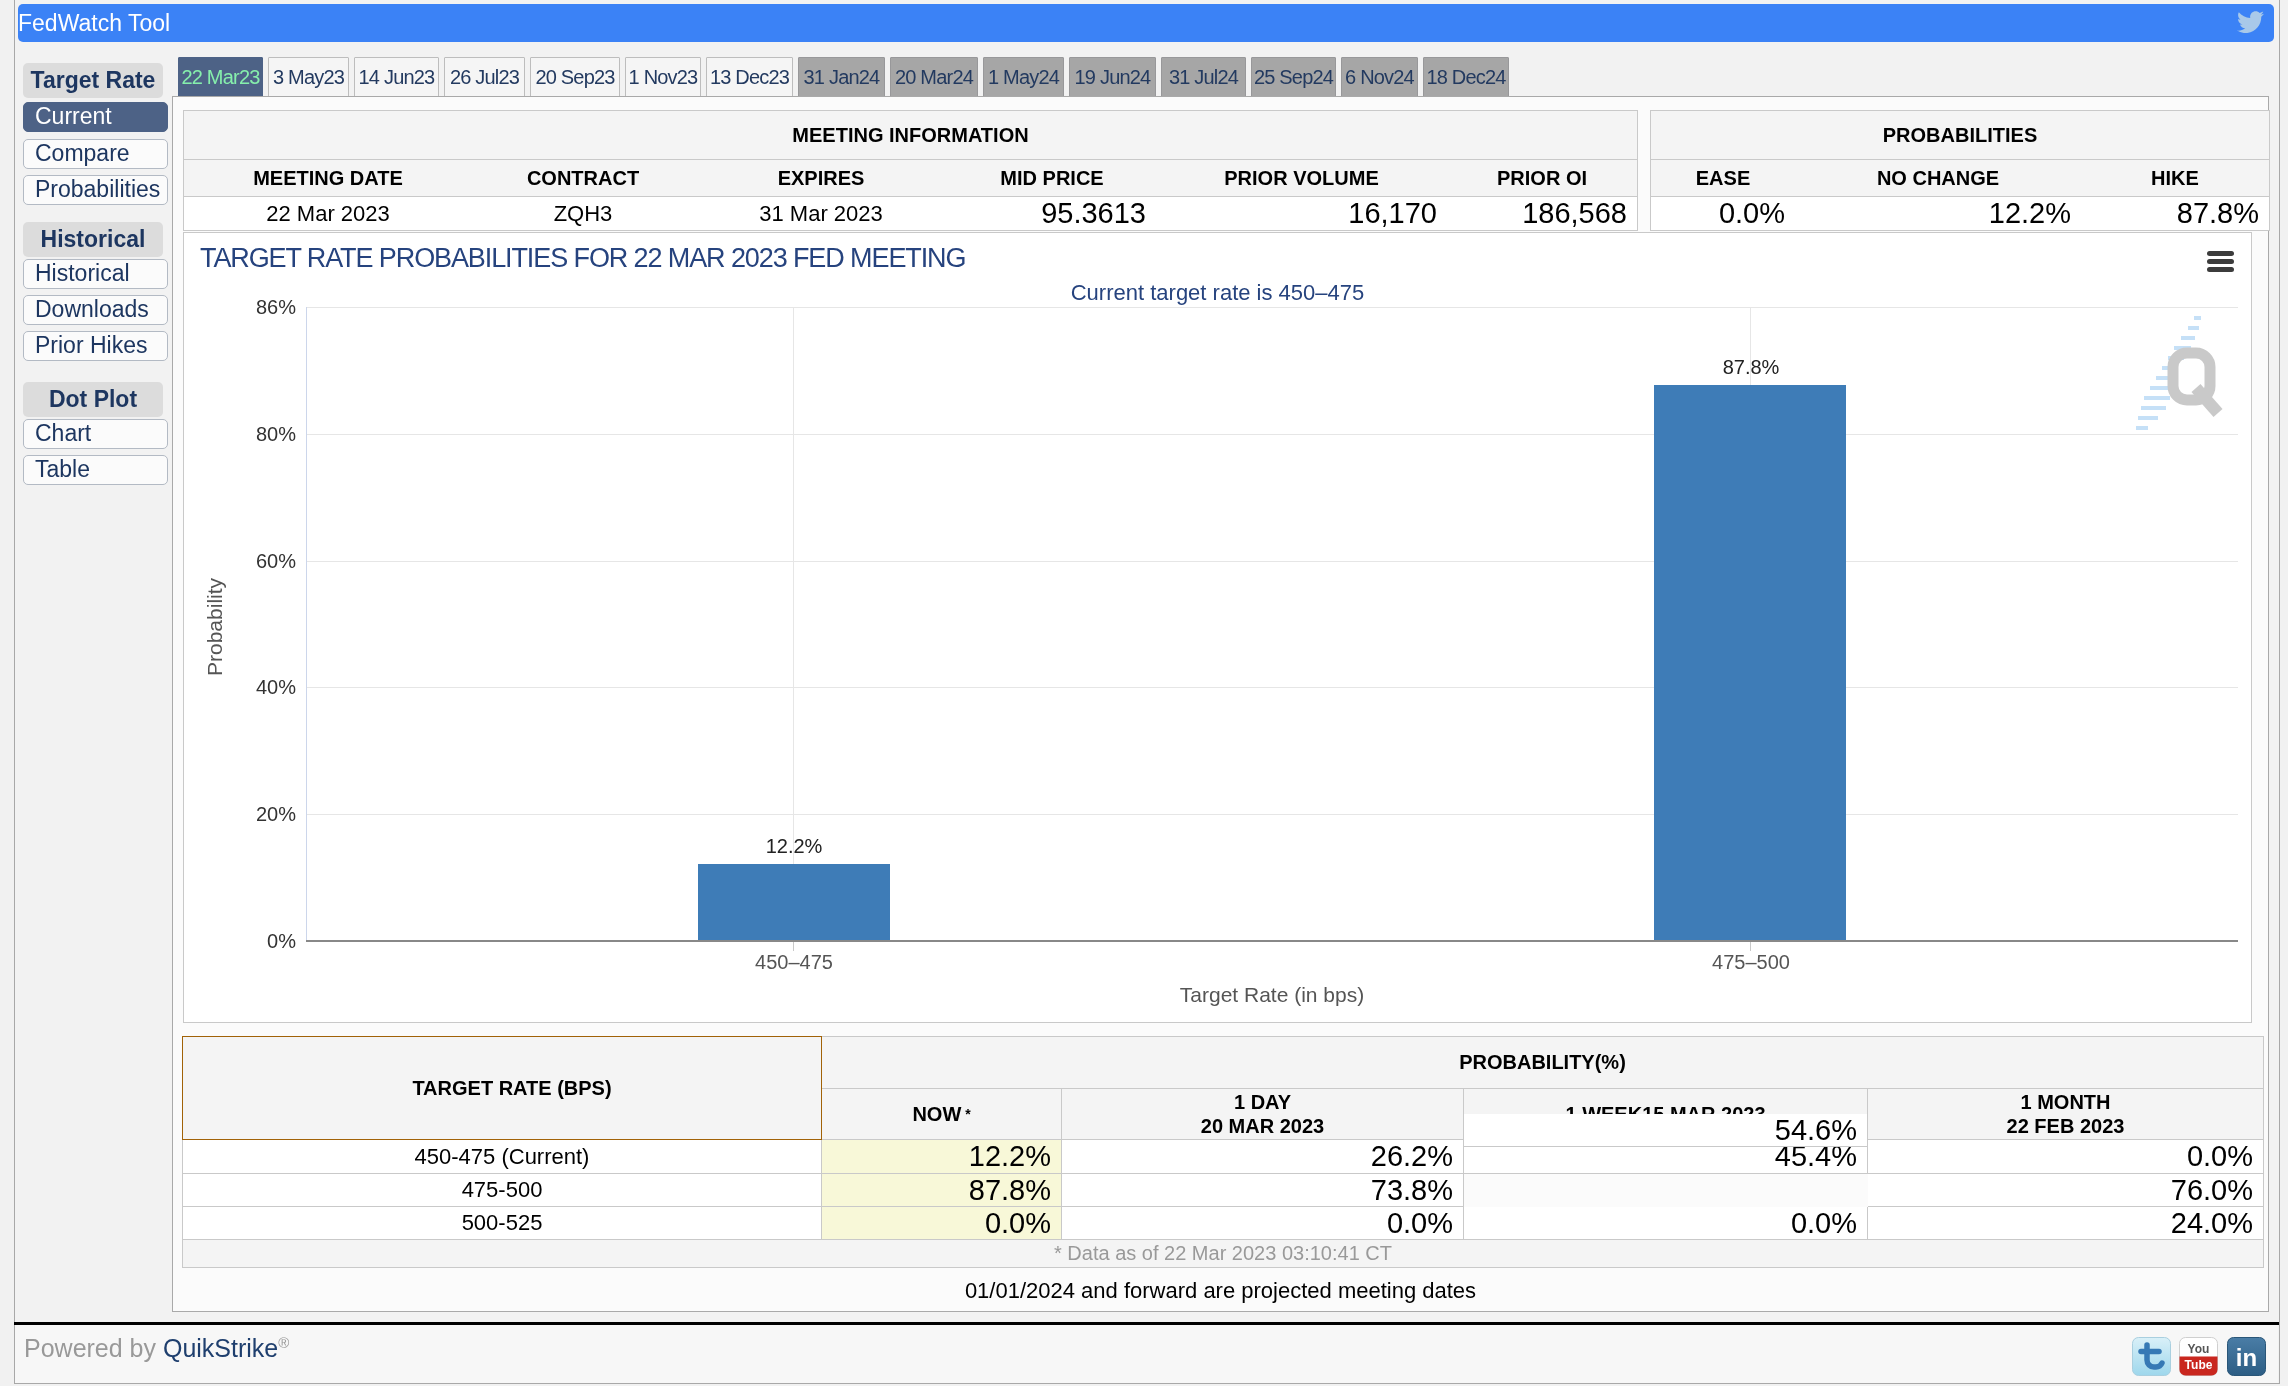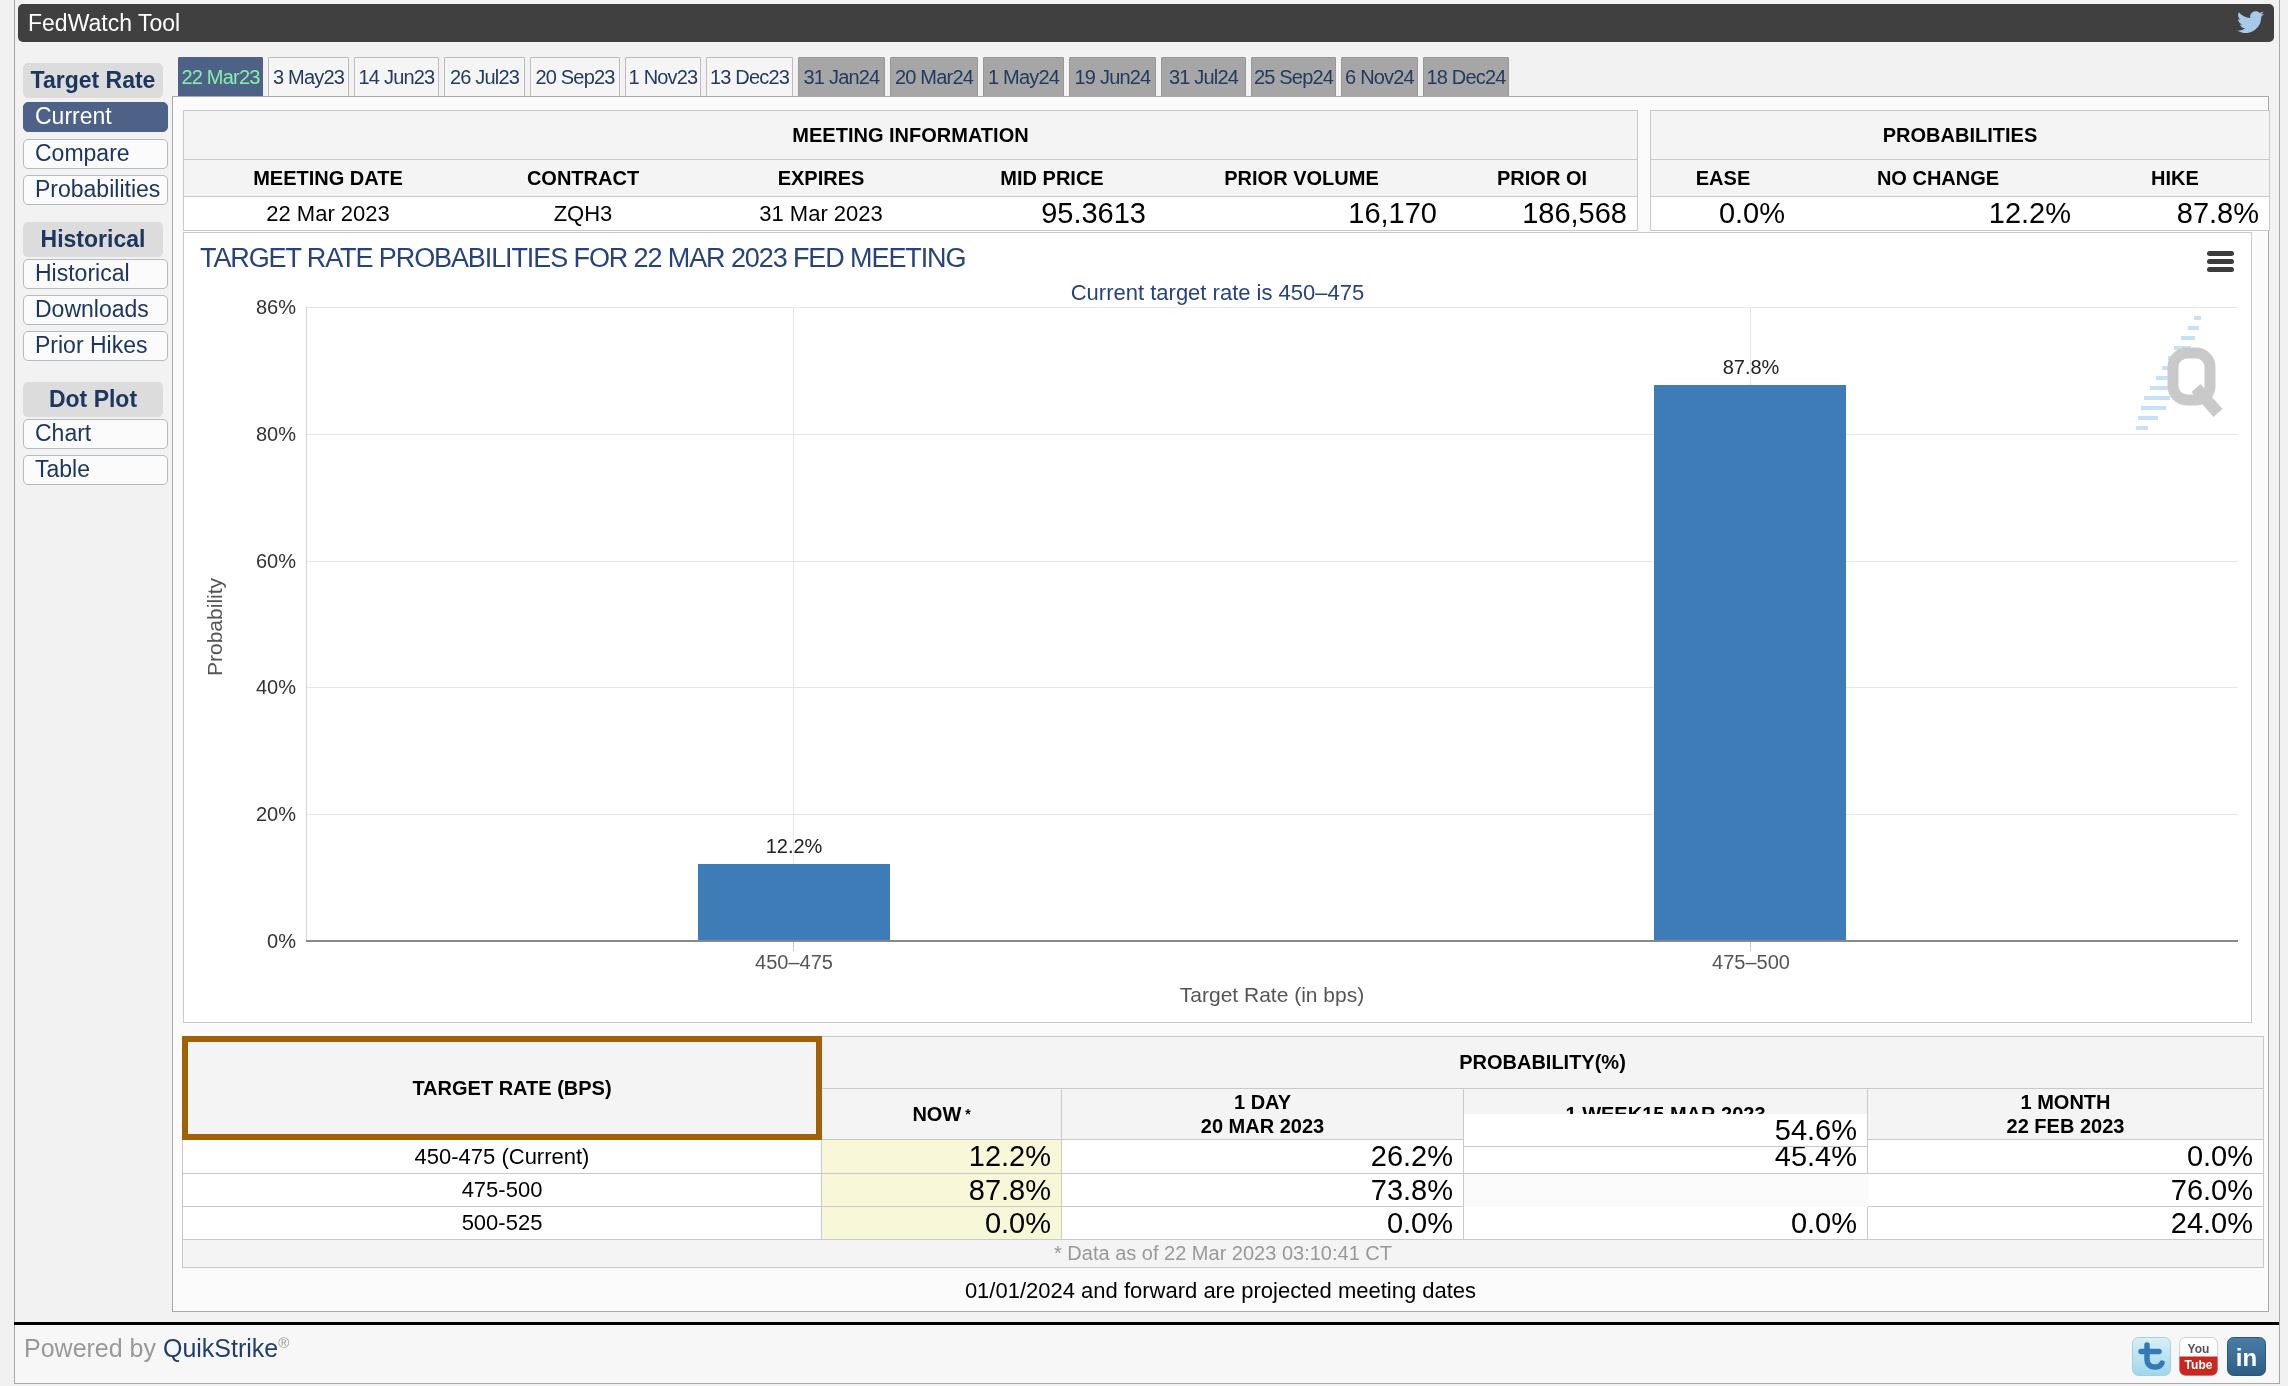--- a/index.html
+++ b/index.html
@@ -1,19 +1,19 @@
 <!DOCTYPE html>
 <html><head>
 <meta charset="utf-8">
 <style>
   * { margin:0; padding:0; box-sizing:border-box; }
   html,body { width:2288px; height:1386px; background:#f1f1f1; font-family:"Liberation Sans", sans-serif; position:relative; overflow:hidden; }
   .abs { position:absolute; }
   #outer { left:14px; top:0; width:2266px; height:1384px; background:#f2f2f2; border:1px solid #a8a8a8; border-top:none; }
-  #hdr { left:18px; top:4px; width:2256px; height:38px; background:#404040; border-radius:5px; color:#fff; font-size:23px; line-height:38px; padding-left:10px; }
+  #hdr { left:18px; top:4px; width:2256px; height:38px; background:#3b82f6; border-radius:5px; color:#fff; font-size:23px; line-height:38px; padding-left:0; }
   
   .sidehdr { left:23px; width:140px; height:35px; background:#dcdcdc; border-radius:5px; color:#1d3660; font-weight:bold; font-size:23px; text-align:center; line-height:35px; }
   .sideitem { left:23px; width:145px; height:30px; background:#fbfbfb; border:1px solid #b3bac4; border-radius:5px; color:#1d3660; font-size:23px; line-height:27px; padding-left:11px; }
   .sidesel { background:#4d6286; border-color:#4d6286; color:#fff; }
   
   #tabs { left:178px; top:57px; height:40px; display:flex; }
   .tab { height:40px; border:1px solid #bdbdbd; background:#f5f5f5; color:#233a60; font-size:20px; letter-spacing:-0.8px; display:flex; align-items:center; justify-content:center; margin-right:5px; border-radius:1px; white-space:nowrap; }
   .tabsel { background:#4d6286; border-color:#4d6286; color:#86efac; }
   .tabgray { background:#a6a6a6; border-color:#98989a; }
   
@@ -138,21 +138,21 @@
 <div class="abs" style="left:698px; top:864px; width:192px; height:77px; background:#3e7cb7;"></div>
 <div class="abs" style="left:1654px; top:385px; width:192px; height:556px; background:#3e7cb7;"></div>
 <div class="abs dlab" style="left:697px; top:835px;">12.2%</div>
 <div class="abs dlab" style="left:1654px; top:356px;">87.8%</div>
 
 <div class="abs" style="left:306px; top:940px; width:1932px; height:2px; background:#888;"></div>
 <div class="abs xlab" style="left:697px; top:951px;">450–475</div>
 <div class="abs xlab" style="left:1654px; top:951px;">475–500</div>
 <div class="abs" style="left:306px; top:983px; width:1932px; text-align:center; font-size:21px; color:#555;">Target Rate (in bps)</div>
 
-<div class="abs cell hd" style="left:182px; top:1036px; width:640px; height:104px; border:6px solid #a16207;padding-left:20px;">TARGET RATE (BPS)</div>
+<div class="abs cell hd" style="left:182px; top:1036px; width:640px; height:104px; border:1px solid #a16207;padding-left:20px;">TARGET RATE (BPS)</div>
 <div class="abs cell hd" style="left:822px; top:1036px; width:1442px; height:53px; border:1px solid #c9c9c9; border-left:none;">PROBABILITY(%)</div>
 <div class="abs cell hd" style="left:822px; top:1089px; width:240px; height:51px; border:1px solid #c9c9c9; border-left:none; border-top:none;">NOW<span style="font-size:14px; vertical-align:8px;">&nbsp;*</span></div>
 <div class="abs cell hd" style="left:1062px; top:1089px; width:402px; height:51px; border:1px solid #c9c9c9; border-left:none; border-top:none; flex-direction:column; line-height:24px;">
     <span>1 DAY</span>
     <span>20 MAR 2023</span>
   </div>
 <div class="abs cell hd" style="left:1464px; top:1089px; width:404px; height:51px; border:1px solid #c9c9c9; border-left:none; border-top:none; flex-direction:row; line-height:24px;">
     <span>1 WEEK</span>
     <span>15 MAR 2023</span>
   </div>

